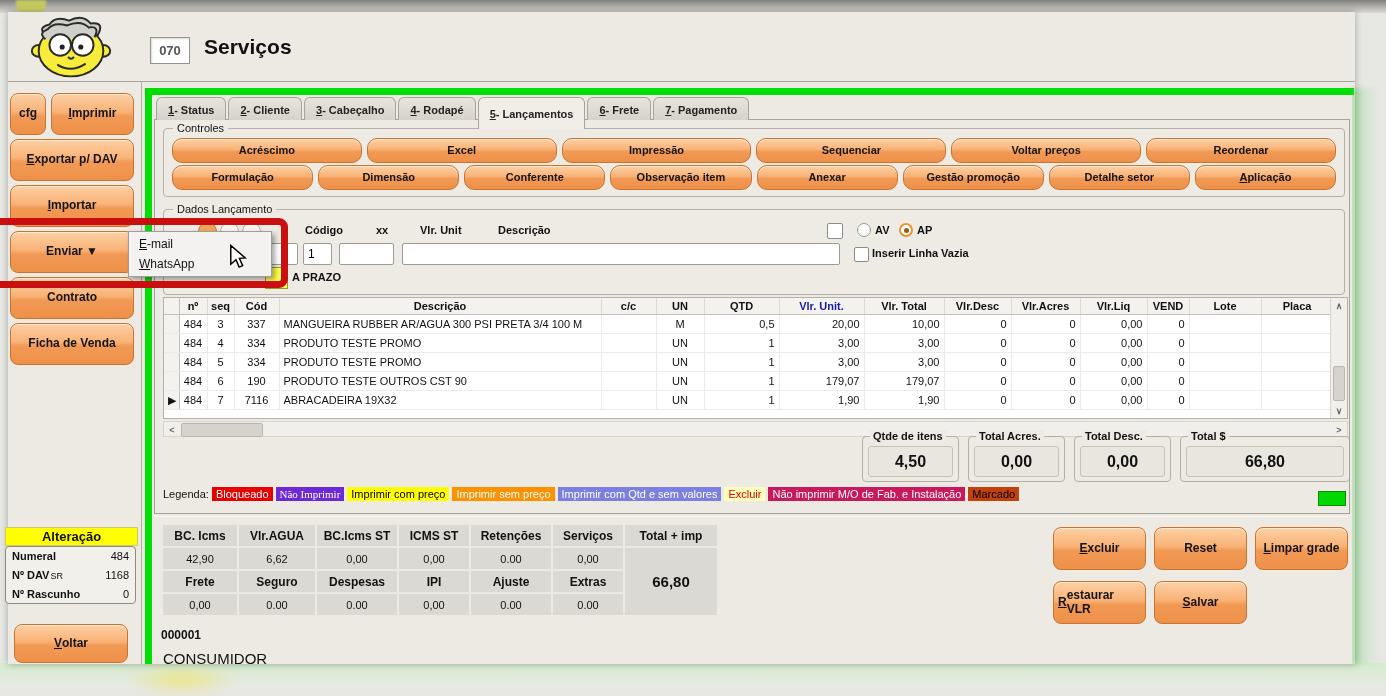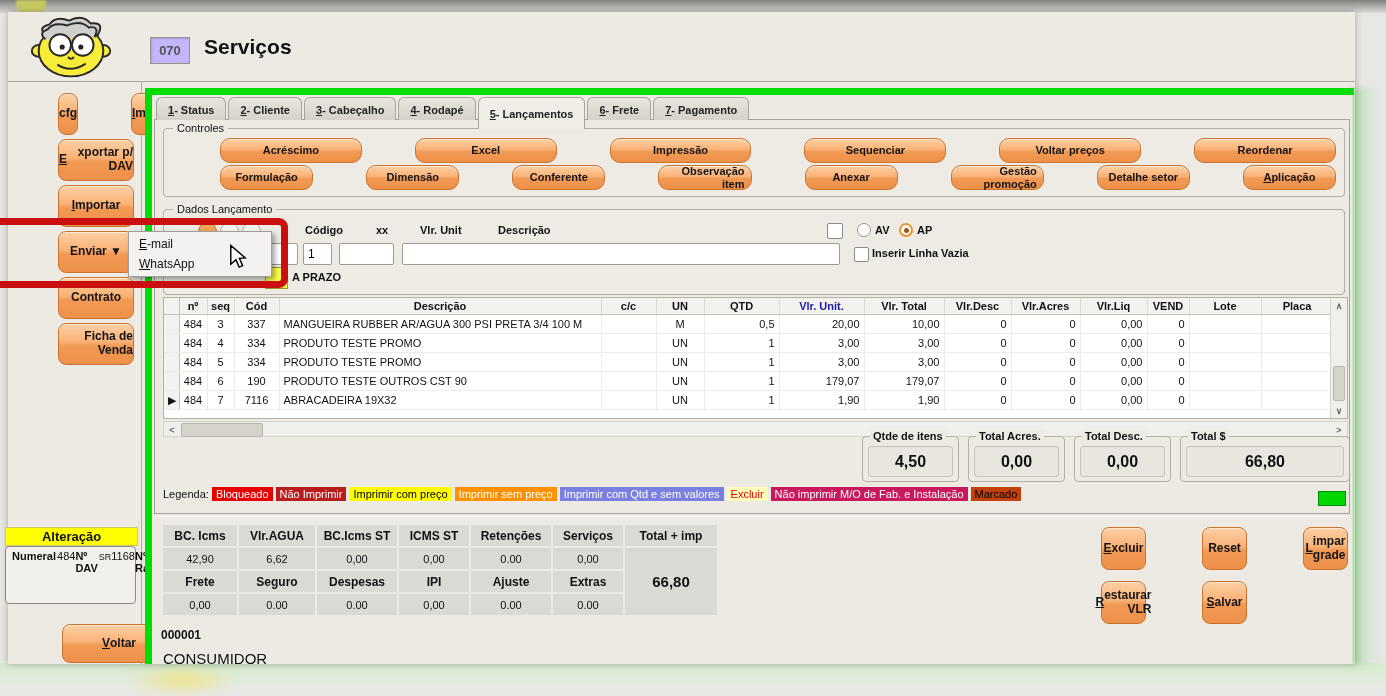--- a/index.html
+++ b/index.html
@@ -16,42 +16,42 @@
     background:radial-gradient(closest-side,#ece487,rgba(236,228,135,0));filter:blur(4px)}
   .bottom-band{left:0;top:663px;width:1386px;height:33px;
     background:linear-gradient(180deg,#d5ecce,#e7e9e4 75%,#e7e7e4)}
   .right-glow{left:1352px;top:88px;width:28px;height:576px;
     background:linear-gradient(90deg,rgba(90,200,90,.5),rgba(120,210,120,.18) 45%,rgba(120,210,120,0));filter:blur(2px)}
 
   
   .window{left:8px;top:12px;width:1347px;height:652px;background:#edeae4;
     box-shadow:0 0 7px rgba(0,0,0,.3);}
   .header-band{left:8px;top:12px;width:1347px;height:69px;background:#edeae4;border-bottom:1px solid #a7a39b}
-  .code-box{left:150px;top:37px;width:38px;height:25px;background:#c4b5fd;border:1px solid #98948c;
+  .code-box{left:150px;top:37px;width:38px;height:25px;background:#ffffff;border:1px solid #98948c;
     box-shadow:inset 1px 1px 2px rgba(0,0,0,.15);display:flex;align-items:center;justify-content:center;
     font-weight:bold;font-size:13px;color:#555}
   .page-title{left:204px;top:35px;font-size:21px;font-weight:bold}
 
   
   .sidebar-divider{left:141px;top:81px;width:0;height:583px;border-left:1px solid #b2aea6;}
   .obtn{background:linear-gradient(180deg,#fdd0a4 0%,#f9b277 45%,#f19a55 55%,#ee9049 100%);
     border:1px solid #c8742e;border-radius:8px;color:#141414;font-weight:bold;font-size:12px;
-    display:flex;align-items:center;justify-content:center;text-align:right;line-height:1.15;
-    box-shadow:inset 0 1px 0 rgba(255,255,255,.55);cursor:default;margin-left:48px;}
+    display:flex;align-items:center;justify-content:center;text-align:left;line-height:1.15;
+    box-shadow:inset 0 1px 0 rgba(255,255,255,.55);cursor:default;}
   #sidebar-buttons{left:10px;top:93px;width:124px;display:flex;flex-direction:column;gap:4px}
   #sidebar-row1{display:flex;gap:5px;height:42px}
   #sidebar-row1 .cfg{width:34px}
   #sidebar-row1 .grow{flex:1}
   #sidebar-buttons .side-btn{height:40px}
 
   
   .alt-title{left:5px;top:527px;width:131px;height:17px;background:#ffff00;border:1px solid #cfc96d;
     font-weight:bold;font-size:13px;display:flex;align-items:center;justify-content:center}
   .alt-box{left:5px;top:546px;width:131px;height:58px;background:#f2f0ea;border:1px solid #8f8b83;
-    border-radius:4px;padding:3px 6px;box-sizing:border-box;display:flex;flex-direction:row;justify-content:space-between}
+    border-radius:4px;padding:3px 6px;box-sizing:border-box;display:flex;flex-direction:column;justify-content:space-between}
   .alt-row{display:flex;align-items:baseline;font-size:11px}
   .alt-row .lb{font-weight:bold}
   .alt-row .sub{font-size:9px;margin-left:1px}
   .alt-row .val{margin-left:auto}
   .voltar{left:14px;top:624px;width:112px;height:37px}
 
   
   .green-left{left:145px;top:88px;width:7px;height:576px;background:#00dd00}
   .green-top{left:145px;top:88px;width:1209px;height:7px;background:#00dd00}
 
@@ -427,21 +427,21 @@
     </div>
     <div class="tot big">
       <span class="legend">Total  $</span>
       <div class="vbox">66,80</div>
     </div>
   </div>
 
 <div class="abs legend-row" id="legend-row">
   <span>Legenda:</span>
 <span class="chip" style="background: rgb(232, 0, 0); color: rgb(255, 255, 255);">Bloqueado</span>
-    <span class="chip" style="background: #b91c1c; color: rgb(255, 255, 255);">Não Imprimir</span>
+    <span class="chip" style="background: #6d28d9; color: rgb(255, 255, 255); font-family: Liberation Serif, serif;">Não Imprimir</span>
     <span class="chip" style="background: rgb(255, 255, 0); color: rgb(0, 0, 0);">Imprimir com preço</span>
     <span class="chip" style="background: rgb(255, 144, 0); color: rgb(255, 255, 255);">Imprimir sem preço</span>
     <span class="chip" style="background: rgb(123, 128, 224); color: rgb(255, 255, 255);">Imprimir com Qtd e sem valores</span>
     <span class="chip" style="background: rgb(255, 255, 187); color: rgb(232, 0, 0);">Excluir</span>
     <span class="chip" style="background: rgb(200, 25, 92); color: rgb(255, 255, 255);">Não imprimir M/O de Fab. e Instalação</span>
     <span class="chip" style="background: #c2410c; color: rgb(0, 0, 0);">Marcado</span>
   </div>
 <div class="abs green-ind"></div>
 
 <div class="abs groove"></div>

